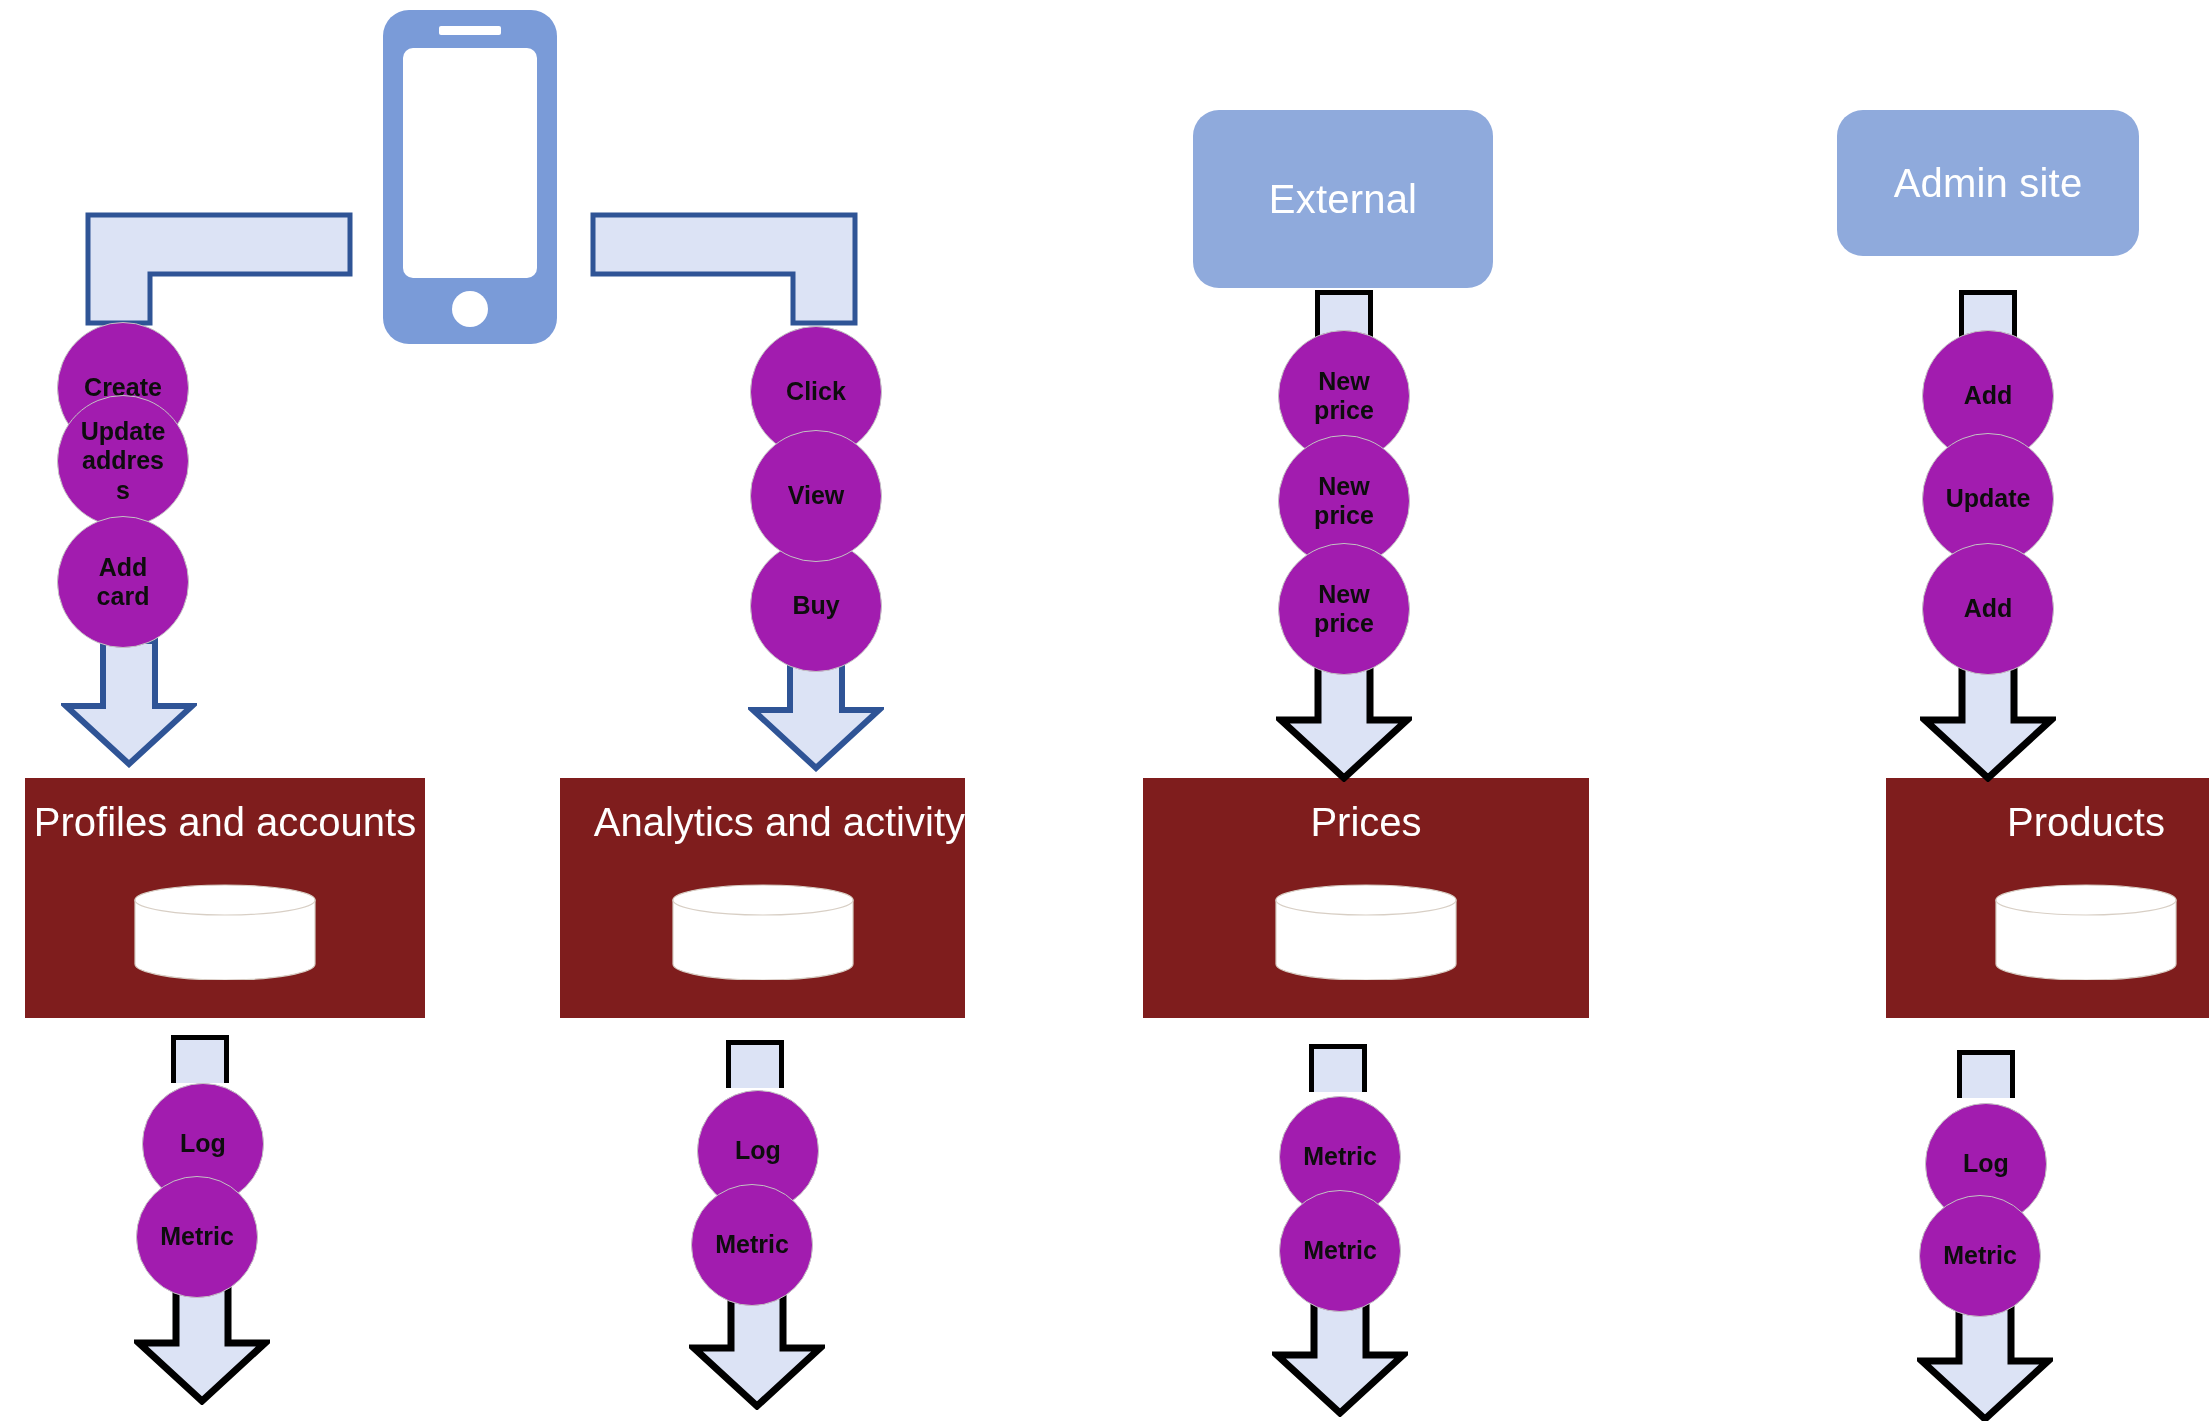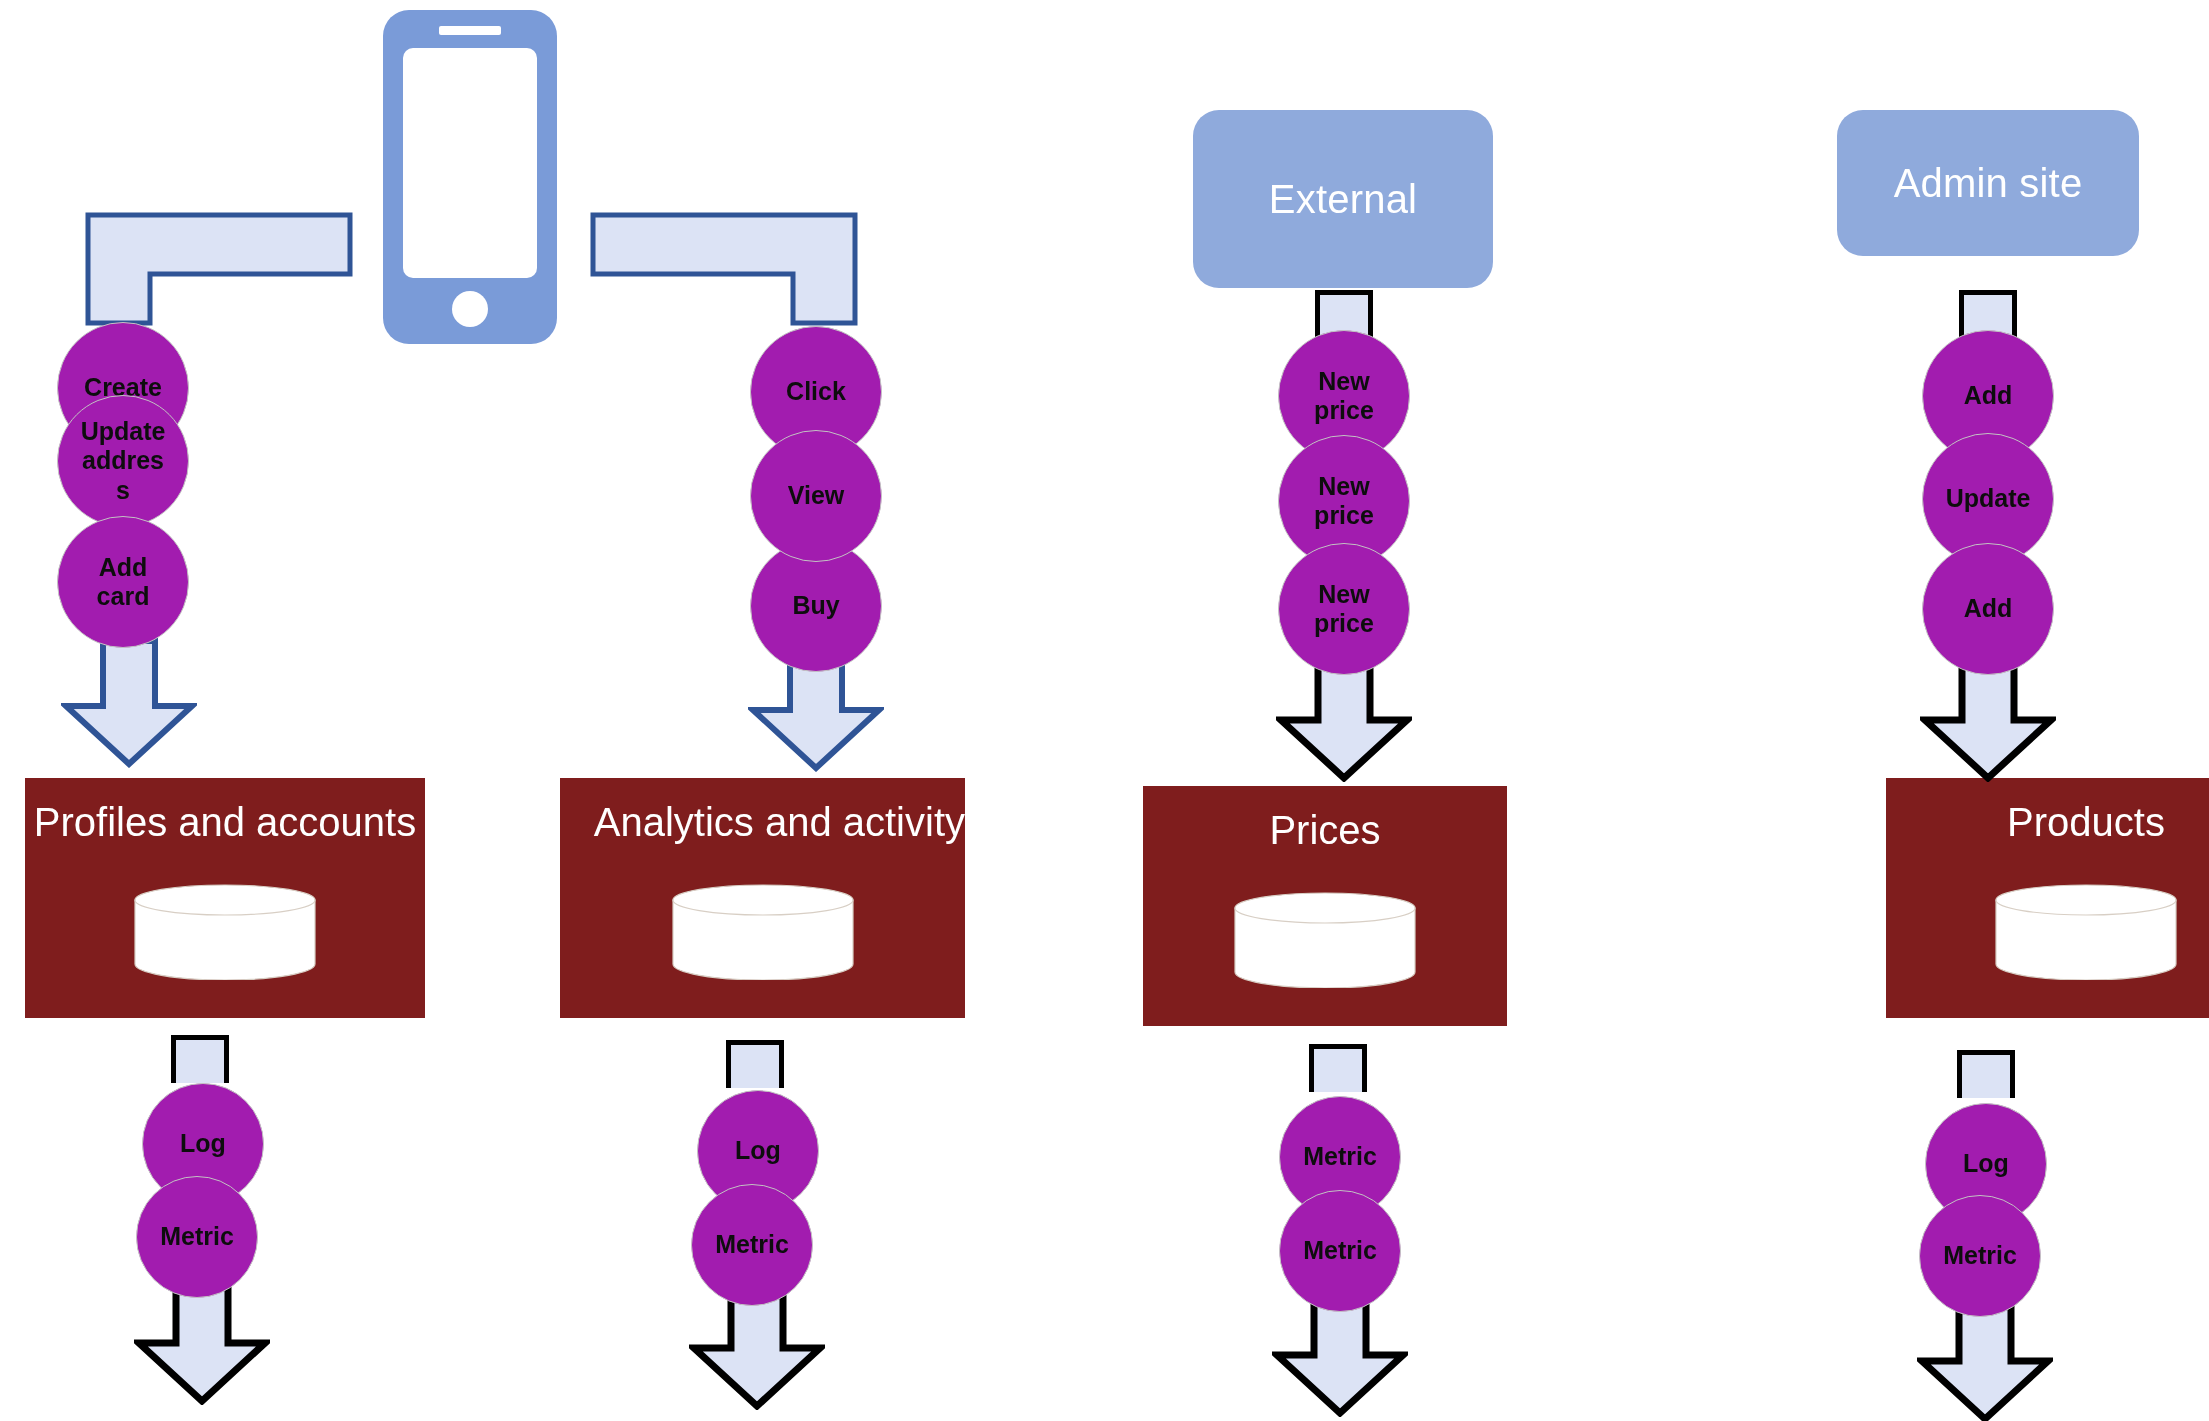--- a/index.html
+++ b/index.html
@@ -213,21 +213,21 @@
   <div class="db-box" style="left:560px; top:778px; width:405px; height:240px;align-items:flex-end;">
     <div class="db-title">Analytics and activity</div>
     <div class="cylinder">
       <svg width="182" height="96" viewBox="0 0 182 96" xmlns="http://www.w3.org/2000/svg">
         <path d="M1 16 V80 a90 16 0 0 0 180 0 V16 Z" fill="#ffffff" stroke="#d8cfc5" stroke-width="1.2"></path>
         <ellipse cx="91" cy="16" rx="90" ry="15" fill="#ffffff" stroke="#d8cfc5" stroke-width="1.2"></ellipse>
       </svg>
     </div>
   </div>
 
-  <div class="db-box" style="left:1143px; top:778px; width:364px; height:240px;margin-top:8px;">
+  <div class="db-box" style="left:1143px; top:778px; width:446px; height:240px;">
     <div class="db-title">Prices</div>
     <div class="cylinder">
       <svg width="182" height="96" viewBox="0 0 182 96" xmlns="http://www.w3.org/2000/svg">
         <path d="M1 16 V80 a90 16 0 0 0 180 0 V16 Z" fill="#ffffff" stroke="#d8cfc5" stroke-width="1.2"></path>
         <ellipse cx="91" cy="16" rx="90" ry="15" fill="#ffffff" stroke="#d8cfc5" stroke-width="1.2"></ellipse>
       </svg>
     </div>
   </div>
 
   <div class="db-box" style="left:1886px; top:778px; width:400px; height:240px;">

